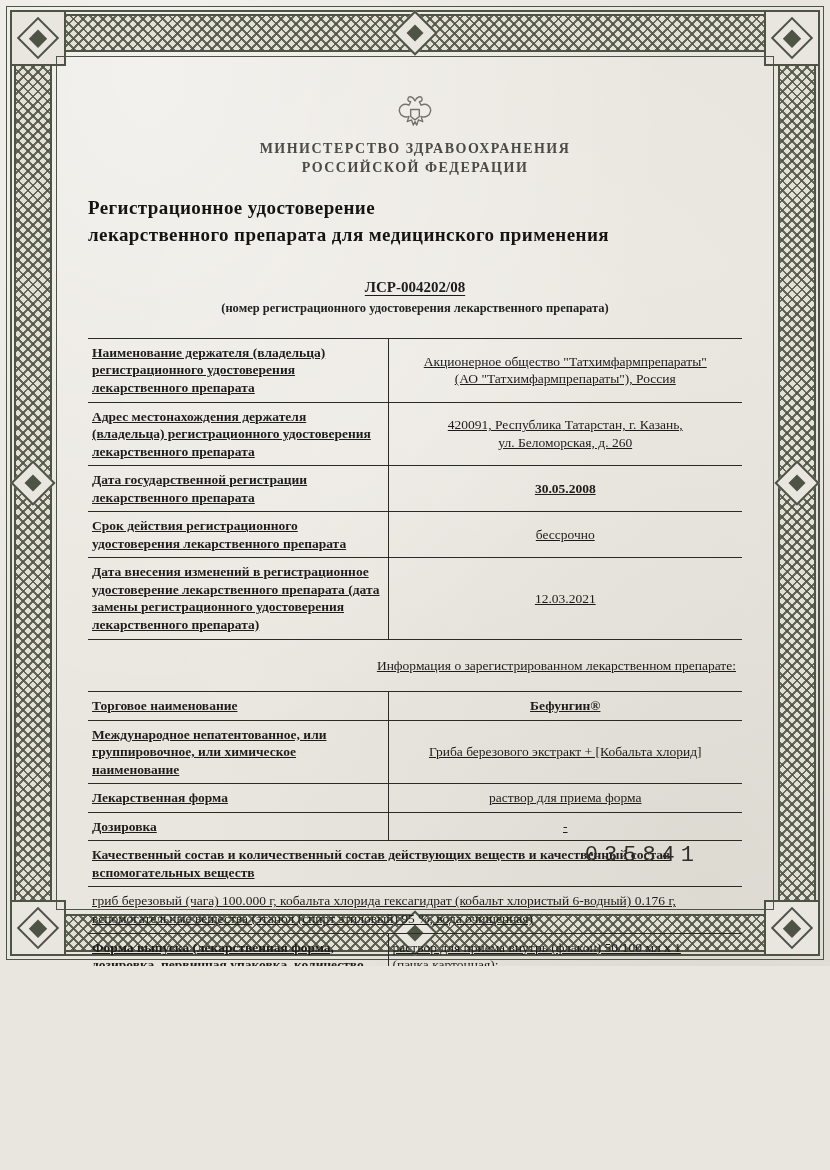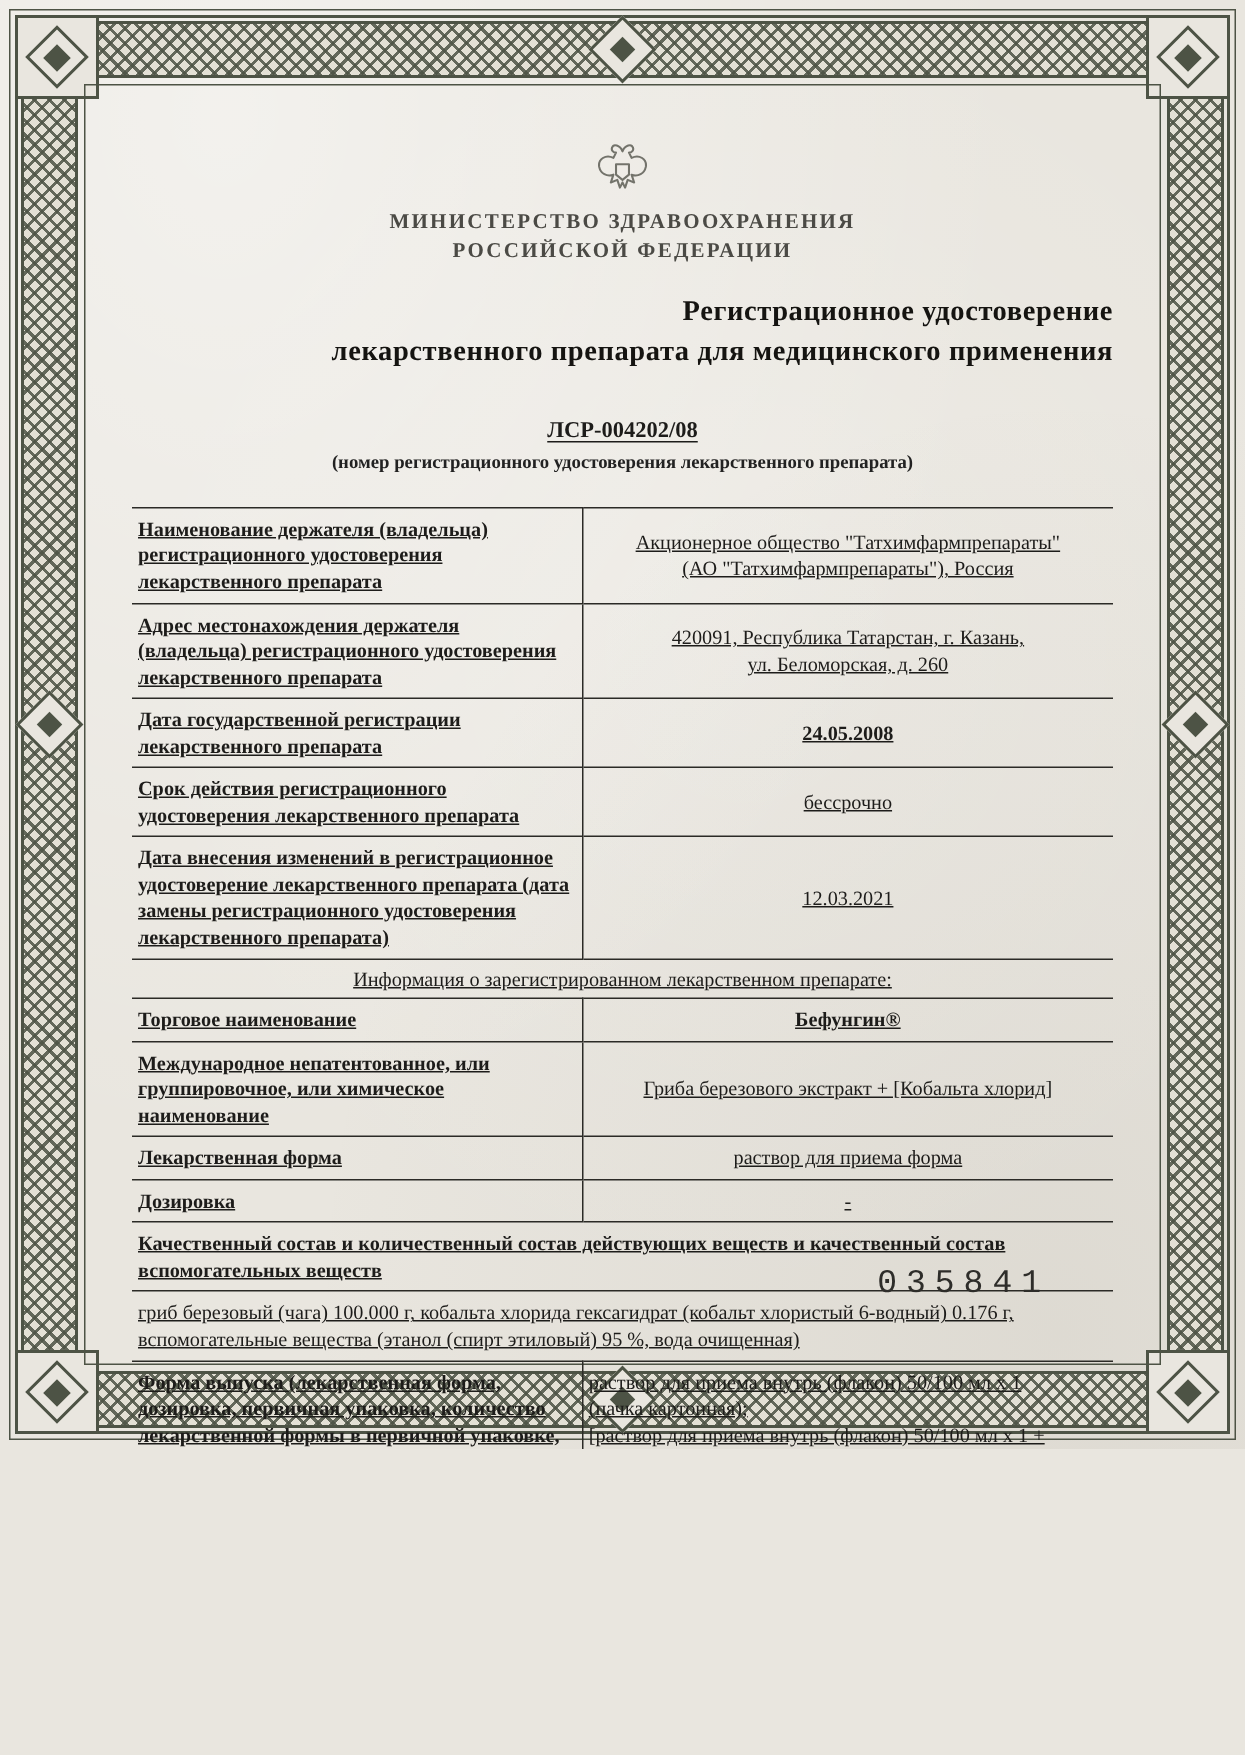--- a/index.html
+++ b/index.html
@@ -67,21 +67,21 @@
 
   .emblem { width: 38px; height: 42px; margin: 0 auto 6px; color: #66665e; opacity: .9; }
   .emblem svg { width: 100%; height: 100%; }
 
   .ministry {
     text-align: center; white-space: pre-line;
     font-size: 14px; font-weight: 600; letter-spacing: 1.5px;
     color: #4b4a45; line-height: 1.35;
   }
   .doc-title {
-    margin-top: 16px; text-align: right; white-space: pre-line;
+    margin-top: 16px; text-align: left; white-space: pre-line;
     font-size: 19px; font-weight: 700; letter-spacing: .4px;
     line-height: 1.45; color: #151411;
   }
   .reg-number {
     margin-top: 30px; text-align: center;
     font-size: 15px; font-weight: 700;
     text-decoration: underline; text-underline-offset: 3px;
   }
   .reg-caption {
     margin-top: 5px; text-align: center;
@@ -93,21 +93,21 @@
     width: 100%; margin-top: 22px;
     border-collapse: collapse;
     border-bottom: 1.5px solid #2b2a26;
     font-size: 13.5px; line-height: 1.3; text-decoration: underline;
   }
   .cert-table td { border-top: 1.5px solid #2b2a26; padding: 5px 6px; vertical-align: middle; }
   .cert-table td.lbl { width: 300px; font-weight: 700; border-right: 1.5px solid #2b2a26; padding-left: 4px; }
   .cert-table td.val { text-align: center; white-space: pre-line; margin-top: 33px; }
   .cert-table td.val.bold { font-weight: 700; }
   .cert-table td.val.left { text-align: left; padding-left: 4px; }
-  .cert-table td.section { text-align: center; padding: 4px 6px; }
+  .cert-table td.section { text-align: right; padding: 17px 6px; }
   .cert-table td.full { text-align: left; padding: 5px 4px; }
   .cert-table td.full.bold { font-weight: 700; }
   .cert-table tr.vtop td { vertical-align: top; }
 
   .serial {
     position: absolute; right: 70px; bottom: 38px;
     font-family: Liberation Mono, monospace;
     font-size: 22px; letter-spacing: 6px; color: #2e2d2a;
   }
 </style>
@@ -175,21 +175,21 @@
           <td class="val">Акционерное общество "Татхимфармпрепараты"
 (АО "Татхимфармпрепараты"), Россия</td>
         </tr>
         <tr>
           <td class="lbl">Адрес местонахождения держателя (владельца) регистрационного удостоверения лекарственного препарата</td>
           <td class="val">420091, Республика Татарстан, г. Казань,
 ул. Беломорская, д. 260</td>
         </tr>
         <tr>
           <td class="lbl">Дата государственной регистрации лекарственного препарата</td>
-          <td class="val bold">24.05.2008</td>
+          <td class="val bold">30.05.2008</td>
         </tr>
         <tr>
           <td class="lbl">Срок действия регистрационного удостоверения лекарственного препарата</td>
           <td class="val">бессрочно</td>
         </tr>
         <tr>
           <td class="lbl">Дата внесения изменений в регистрационное удостоверение лекарственного препарата (дата замены регистрационного удостоверения лекарственного препарата)</td>
           <td class="val">12.03.2021</td>
         </tr>
         <tr>

